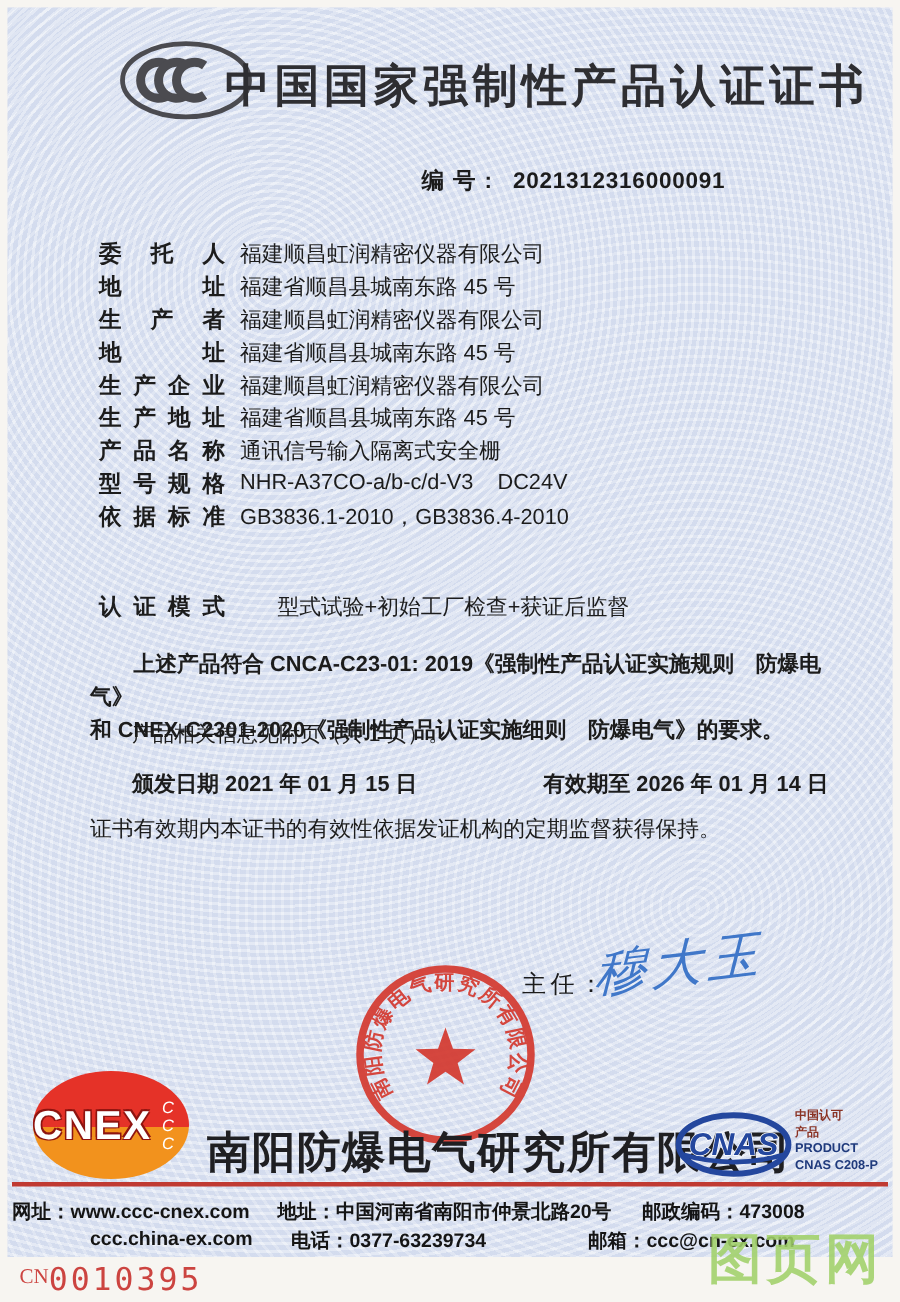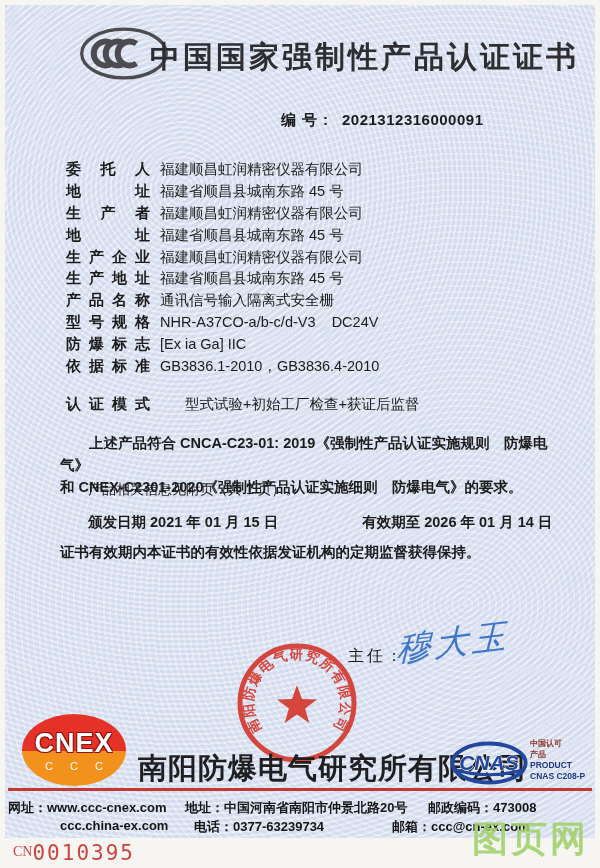--- a/index.html
+++ b/index.html
@@ -29,35 +29,35 @@
   .flabel{display:inline-block;width:84px;font-weight:bold;text-align:justify;text-align-last:justify;font-size:15px;flex:0 0 84px;}
   .fvalue{margin-left:10px;white-space:pre;}
   .mode-row{left:66px;top:394px;}
   .mode-row .fvalue{font-weight:normal;margin-left:35px;}
   
   .para{left:60px;top:432px;width:495px;font-size:14.5px;font-weight:bold;line-height:22px;}
   .para .l1{text-indent:29px;}
   .attach{left:88px;top:481px;font-size:14px;}
   .dates{left:88px;top:513px;width:470px;font-size:14.5px;font-weight:bold;display:flex;}
   .dates .expiry{margin-left:84px;}
-  .validity{left:60px;top:543px;font-size:14.5px;font-weight:bold;}
+  .validity{left:60px;top:543px;font-size:14.5px;font-weight:normal;}
   
   .sig-label{left:348px;top:646px;font-size:16px;letter-spacing:3px;}
   .signature{left:396px;top:620px;font-size:34px;color:#2f6cc5;font-style:italic;
     transform:rotate(-7deg) skewX(-8deg);letter-spacing:4px;opacity:.9;}
   
   .stamp{left:222px;top:628px;width:150px;height:150px;opacity:.92;}
   
   .issuer-name{left:138px;top:749px;font-size:29px;font-weight:600;letter-spacing:1px;color:#1f1f22;}
   .cnex{left:22px;top:714px;width:104px;height:72px;border-radius:50%;
     background:linear-gradient(180deg,#e53228 0 52%,#f2921d 52% 100%);
-    display:flex;flex-direction:column;align-items:center;justify-content:center;}
+    display:flex;flex-direction:row;align-items:center;justify-content:center;}
   .cnex .nm{color:#fff;font-weight:bold;font-size:27px;letter-spacing:1px;
     text-shadow:1px 1px 0 #8e1410,-1px 1px 0 #8e1410,1px -1px 0 #8e1410,-1px -1px 0 #8e1410;}
-  .cnex .sub{color:#fff;font-size:11px;letter-spacing:7px;margin-top:1px;padding-left:7px;}
+  .cnex .sub{color:#fff;font-size:11px;letter-spacing:7px;margin-top:1px;padding-left:7px;font-style:italic;}
   .cnas-mark{left:450px;top:741px;width:78px;height:44px;}
   .cnas-text{left:530px;top:739px;line-height:10.5px;white-space:nowrap;}
   .cnas-text .cn{font-size:8px;color:#8a3325;font-weight:bold;display:block;}
   .cnas-text .en{font-size:8.5px;color:#1f3a7c;font-weight:bold;display:block;}
   
   .redline{left:8px;top:788px;width:584px;height:2.5px;background:#c03a32;}
   .foot{font-size:13px;font-weight:600;color:#151515;white-space:nowrap;}
   .f-web1{left:8px;top:799px;}
   .f-web2{left:60px;top:818px;}
   .f-addr{left:185px;top:799px;}
@@ -115,24 +115,20 @@
   </div>
   <div class="frow">
     <span class="flabel">产品名称</span>
     <span class="fvalue">通讯信号输入隔离式安全栅</span>
   </div>
   <div class="frow">
     <span class="flabel">型号规格</span>
     <span class="fvalue">NHR-A37CO-a/b-c/d-V3    DC24V</span>
   </div>
   <div class="frow">
-    <span class="flabel">防爆标志</span>
-    <span class="fvalue">[Ex ia Ga] IIC</span>
-  </div>
-  <div class="frow">
     <span class="flabel">依据标准</span>
     <span class="fvalue">GB3836.1-2010，GB3836.4-2010</span>
   </div>
 </div>
 
 <div class="abs frow mode-row">
   <span class="flabel">认证模式</span>
   <span class="fvalue">型式试验+初始工厂检查+获证后监督</span>
 </div>
 

